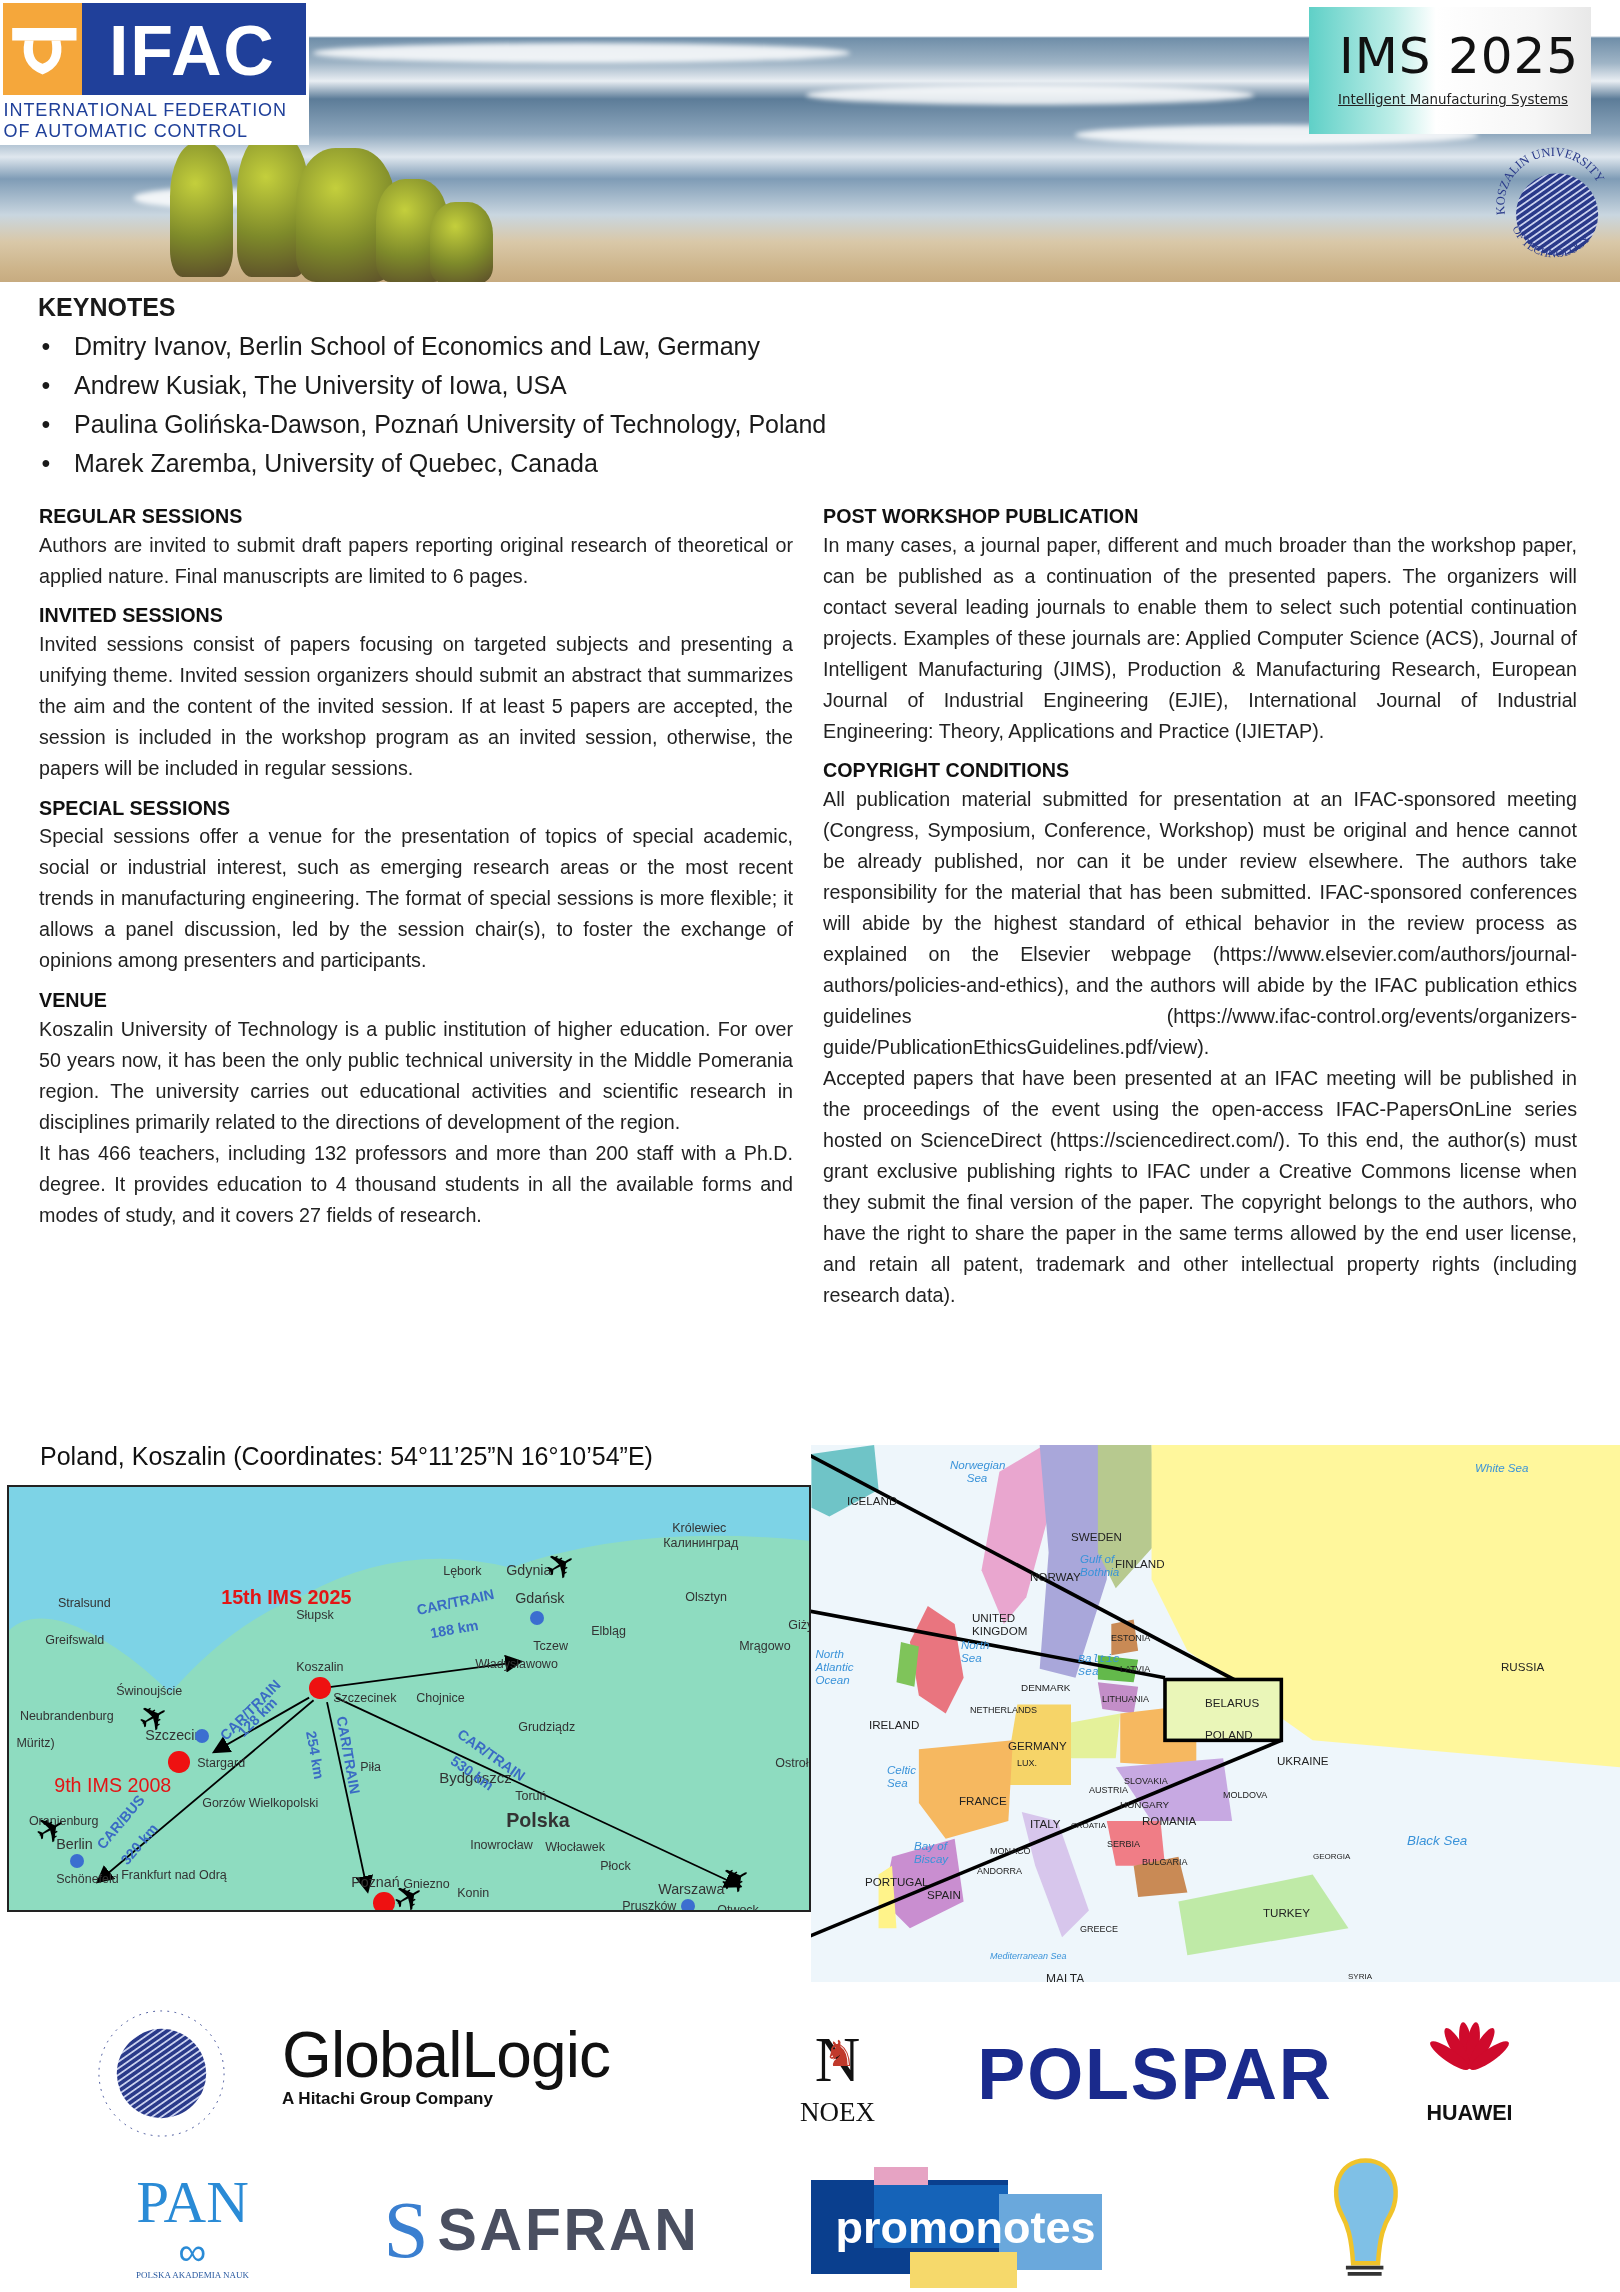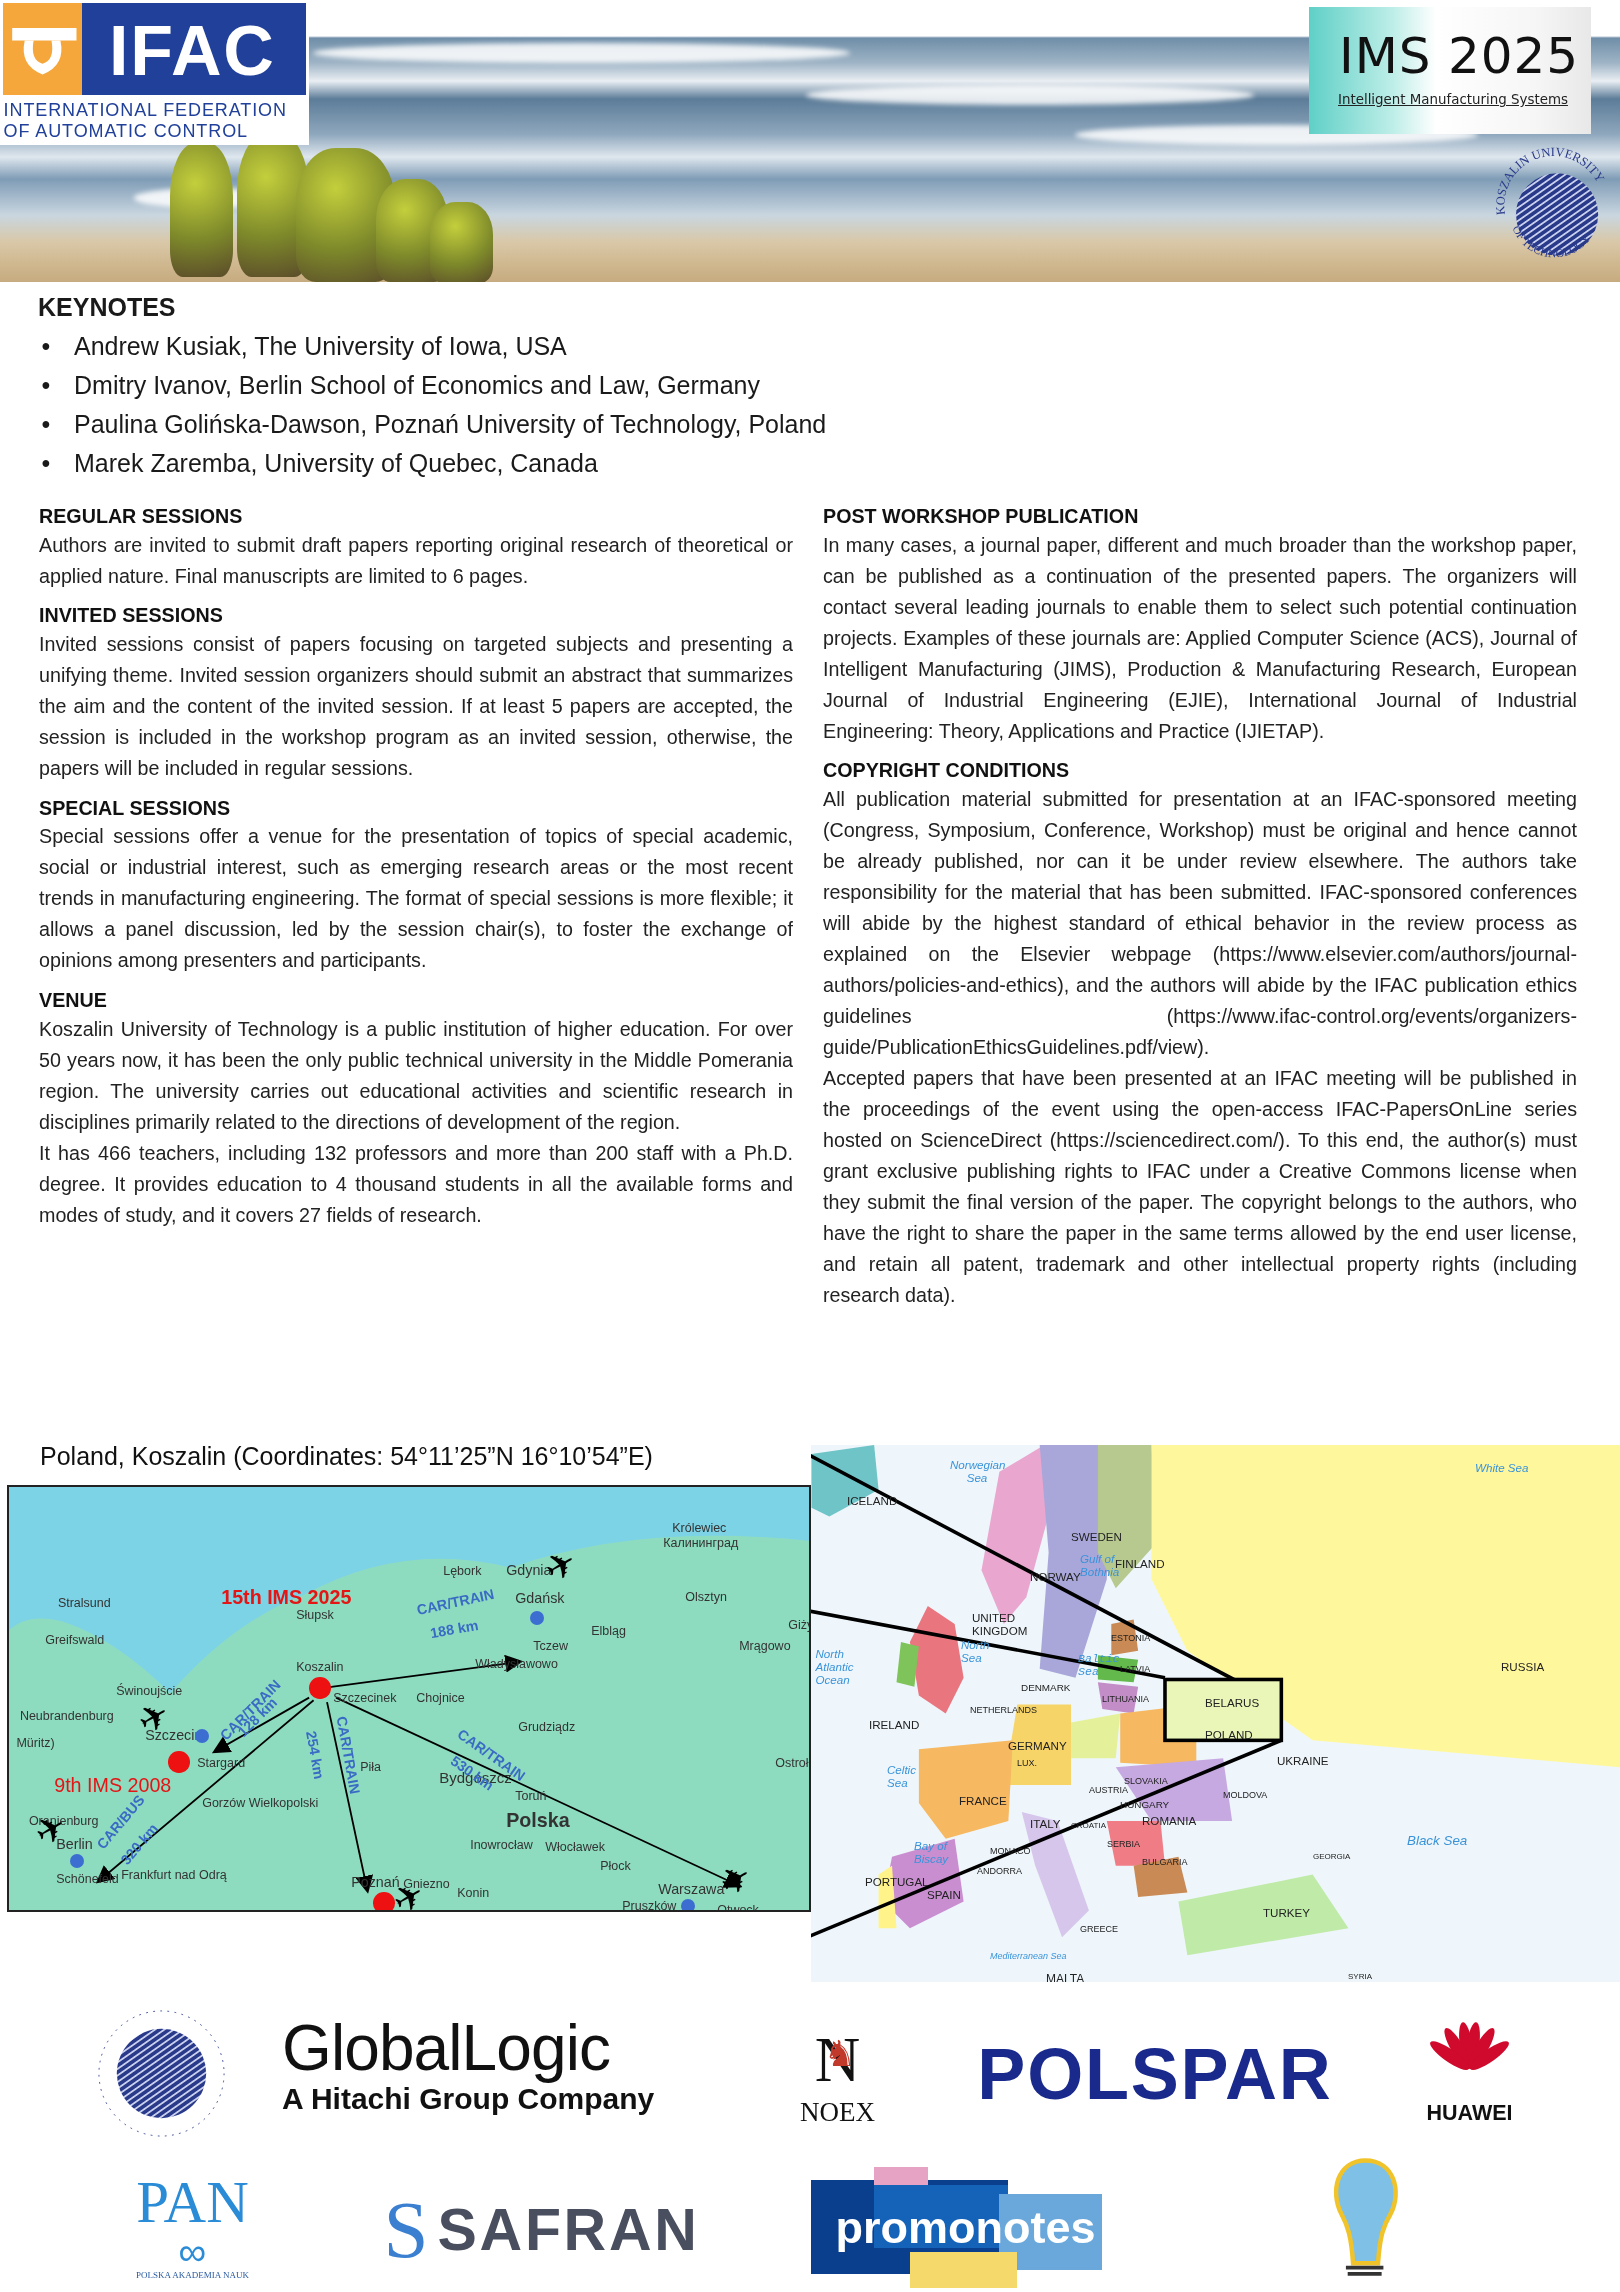--- a/index.html
+++ b/index.html
@@ -93,22 +93,22 @@
     </defs>
     <circle cx="78" cy="80" r="46" fill="url(#stripes)"></circle>
     <text font-size="14" fill="#2a3a8a" font-family="Liberation Serif, serif"><textPath href="#arcTop">KOSZALIN UNIVERSITY</textPath></text>
     <text font-size="13" fill="#2a3a8a" font-family="Liberation Serif, serif"><textPath href="#arcBot">OF TECHNOLOGY</textPath></text>
   </svg>
 </div>
 
 <div id="keynotes" class="abs">
   <div class="t">KEYNOTES</div>
   <ul>
+    <li>Dmitry Ivanov, Berlin School of Economics and Law, Germany</li>
     <li>Andrew Kusiak, The University of Iowa, USA</li>
-    <li>Dmitry Ivanov, Berlin School of Economics and Law, Germany</li>
     <li>Paulina Golińska-Dawson, Poznań University of Technology, Poland</li>
     <li>Marek Zaremba, University of Quebec, Canada</li>
   </ul>
 </div>
 
 <div id="col-left" class="abs col">
   <div class="sec">
     <div class="h">REGULAR  SESSIONS</div>
     <div class="p">Authors are invited to submit draft papers reporting original research of theoretical or applied nature. Final manuscripts are limited to 6 pages.</div>
   </div>
@@ -306,21 +306,21 @@
 </div>
 
 <div class="logo" style="left:81px;top:2002px;width:161px;height:143px;">
   <svg width="143" height="143" viewBox="0 0 160 160">
     <circle cx="80" cy="80" r="50" fill="url(#stripes)"></circle>
     <circle cx="80" cy="80" r="70" fill="none" stroke="#2a3a8a" stroke-width="1" stroke-dasharray="2 6"></circle>
   </svg>
 </div>
 <div class="logo" style="left:282px;top:2015px;width:439px;height:99px;flex-direction:column;align-items:flex-start;">
   <div style="font-size:64px;color:#111;letter-spacing:-0.9px;line-height:68px;">GlobalLogic</div>
-  <div style="font-size:30px;font-weight:bold;color:#111;">A Hitachi Group Company</div>
+  <div style="font-size:17px;font-weight:bold;color:#111;">A Hitachi Group Company</div>
 </div>
 <div class="logo" style="left:788px;top:2002px;width:99px;height:148px;flex-direction:column;">
   <div style="font-family:'Liberation Serif',serif;font-size:63px;color:#111;position:relative;">N<span style="position:absolute;left:9px;top:9px;font-size:36px;color:#c0392b;">♞</span></div>
   <div style="font-family:'Liberation Serif',serif;font-size:27px;color:#111;">NOEX</div>
 </div>
 <div class="logo" style="left:976px;top:2024px;width:358px;height:99px;">
   <div style="font-size:72px;font-weight:bold;color:#1a2a8c;letter-spacing:1.8px;">POLSPAR</div>
 </div>
 <div class="logo" style="left:1420px;top:2006px;width:99px;height:134px;flex-direction:column;">
   <svg width="81" height="81" viewBox="0 0 90 90">

